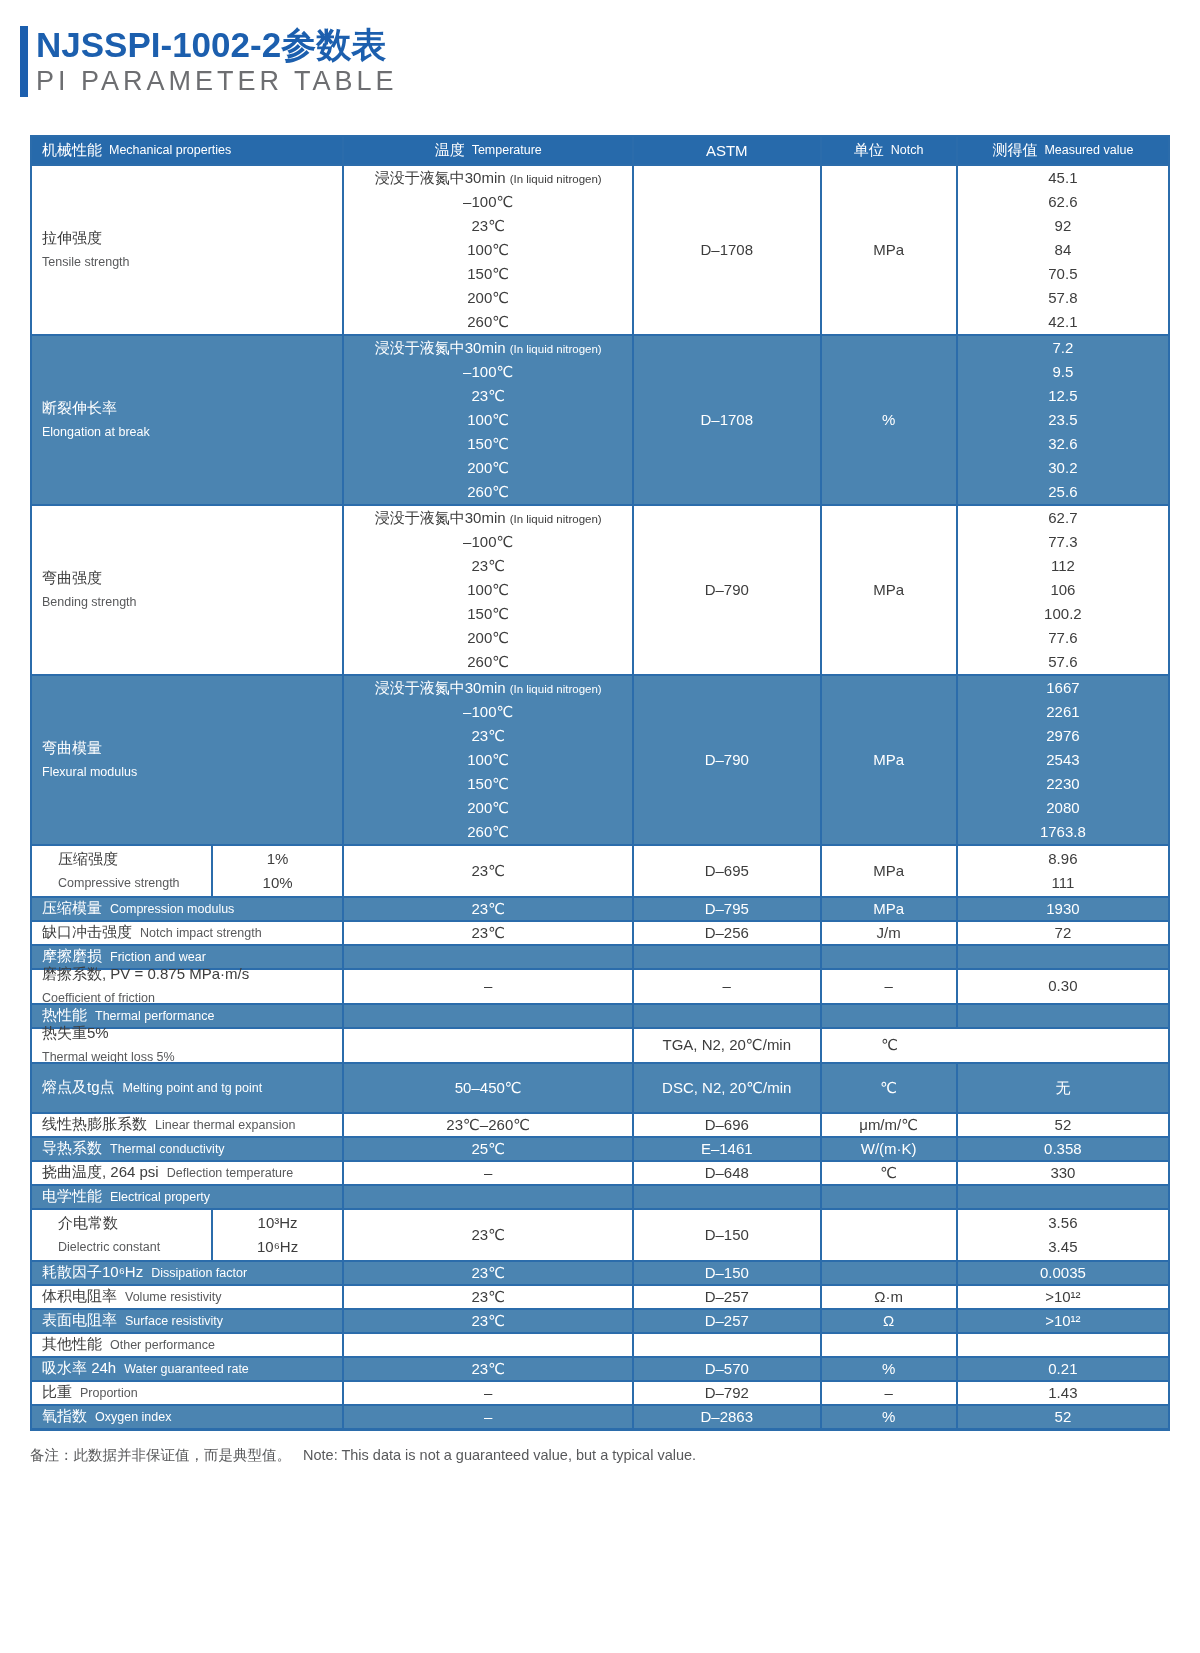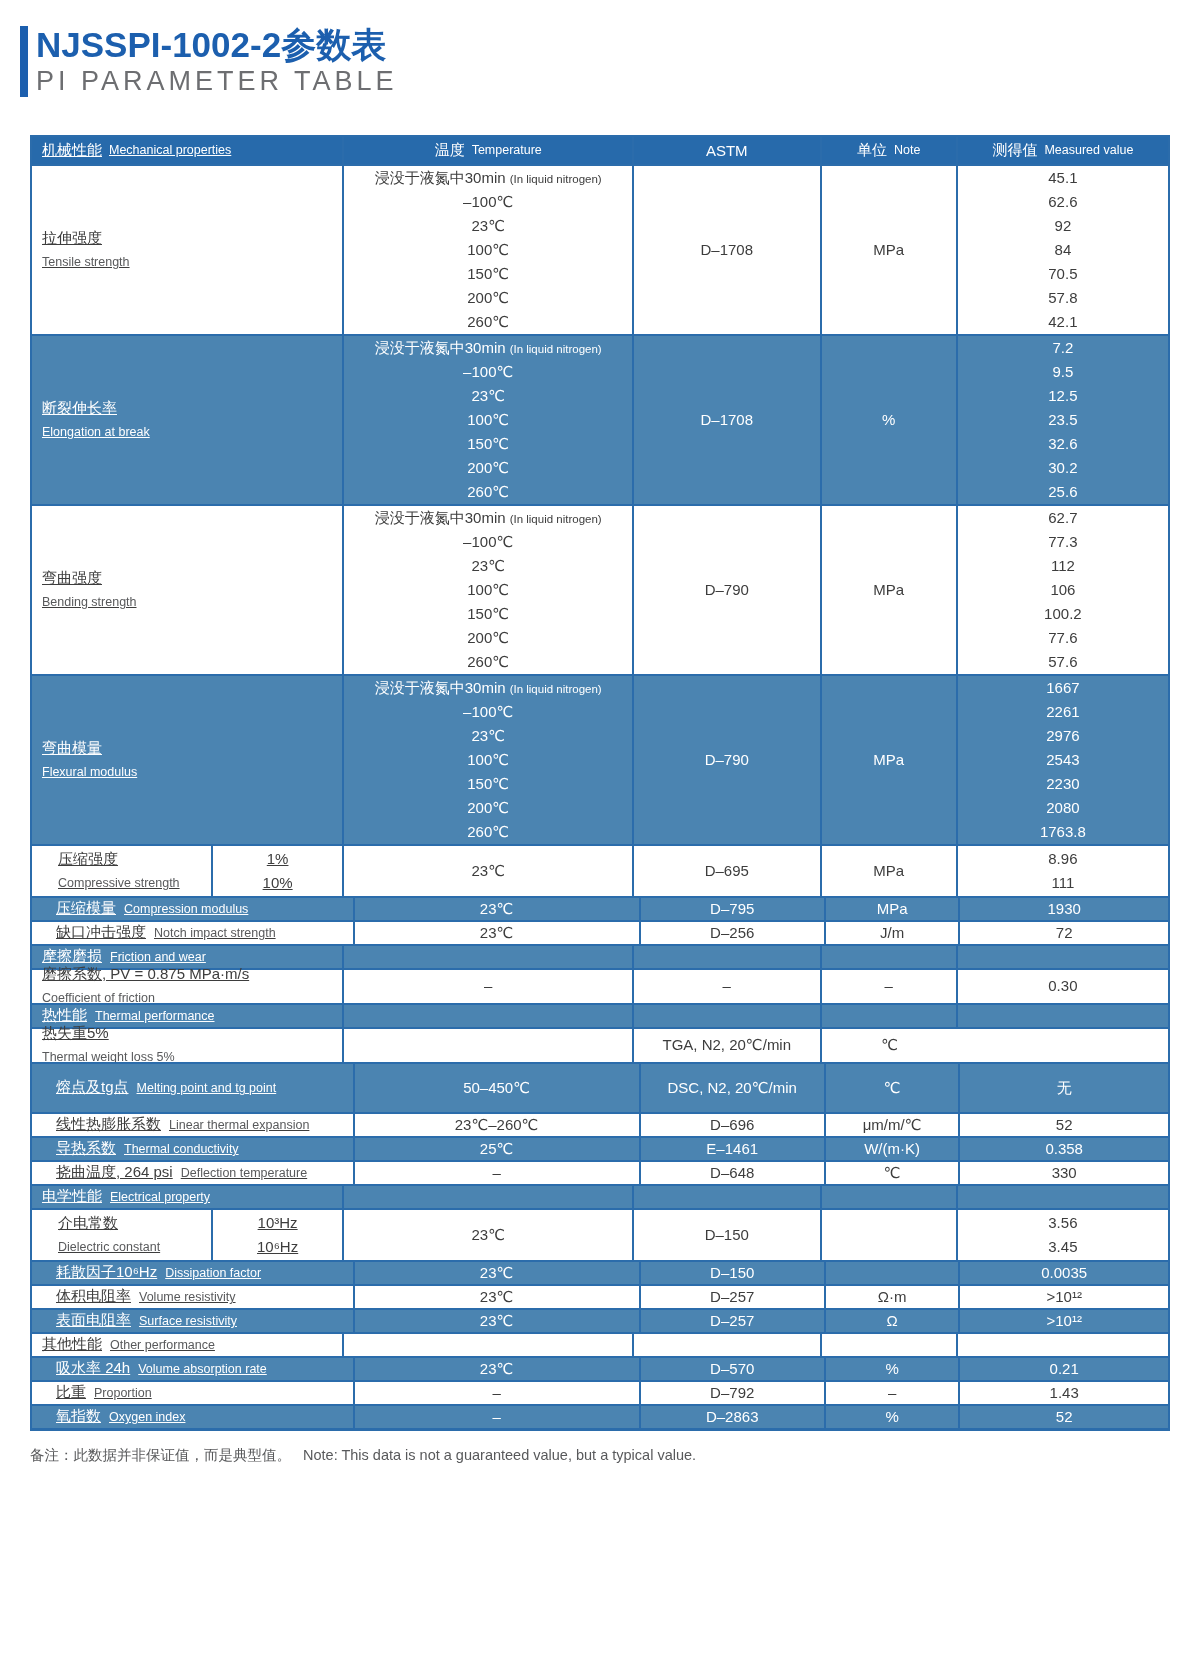--- a/index.html
+++ b/index.html
@@ -30,30 +30,30 @@
     border-bottom-width:3px;
     display:flex;flex-direction:column;
   }
   .row{display:flex;align-items:stretch;border-top:2px solid var(--border);background:#fff;}
   .row:first-child{border-top:none;}
   .row.blue{background:var(--row-blue);color:#fff;}
   .row.white{color:var(--ink);}
   .row.header{background:var(--header-bg);color:#fff;height:27px;}
   .row.block{height:170px;}
   .row.split{height:52px;}
-  .row.simple{height:24px;padding-left:14px;}
+  .row.simple{height:24px;}
   .row.section{height:24px;}
   .row.simple2{height:35px;}
   .row.tall{height:50px;}
   .cell{
     display:flex;flex-direction:column;justify-content:center;align-items:center;
     text-align:center;font-size:15px;min-width:0;
   }
   .cell:not(:last-child){border-right:2px solid var(--border);}
-  .c0{width:27.5%;text-decoration:underline;}
+  .c0{width:27.5%;}
   .c1{width:25.5%;}
   .c2{width:16.5%;}
   .c3{width:12%;}
   .c4{width:18.5%;}
   .cell.left{align-items:flex-start;text-align:left;padding-left:10px;}
   .line{line-height:24px;height:24px;white-space:nowrap;}
   .en{font-size:12.5px;}
   .row.white .en{color:var(--ink-soft);}
   .row.blue .en,.row.header .en{color:#fff;}
   .paren{font-size:11.5px;margin-left:4px;}
@@ -90,21 +90,21 @@
       </div>
       <div class="cell c1">
         <span class="zh">温度</span>
         <span class="en">Temperature</span>
       </div>
       <div class="cell c2">
         <span class="zh">ASTM</span>
       </div>
       <div class="cell c3">
         <span class="zh">单位</span>
-        <span class="en">Note</span>
+        <span class="en">Notch</span>
       </div>
       <div class="cell c4">
         <span class="zh">测得值</span>
         <span class="en">Measured value</span>
       </div>
     </div>
     <div class="row block white">
       <div class="cell c0 left">
         <div class="zh line">拉伸强度</div>
         <div class="en line">Tensile strength</div>
@@ -526,21 +526,21 @@
       </div>
       <div class="cell c1"></div>
       <div class="cell c2"></div>
       <div class="cell c3"></div>
       <div class="cell c4"></div>
     </div>
     <div class="row simple blue">
       <div class="cell c0 left">
         <div class="inlinelab">
           <span class="zh">吸水率 24h</span>
-          <span class="en">Volume absorption rate</span>
+          <span class="en">Water guaranteed rate</span>
         </div>
       </div>
       <div class="cell c1">
         <div class="line">23℃</div>
       </div>
       <div class="cell c2">
         <div class="line">D–570</div>
       </div>
       <div class="cell c3">
         <div class="line">%</div>

